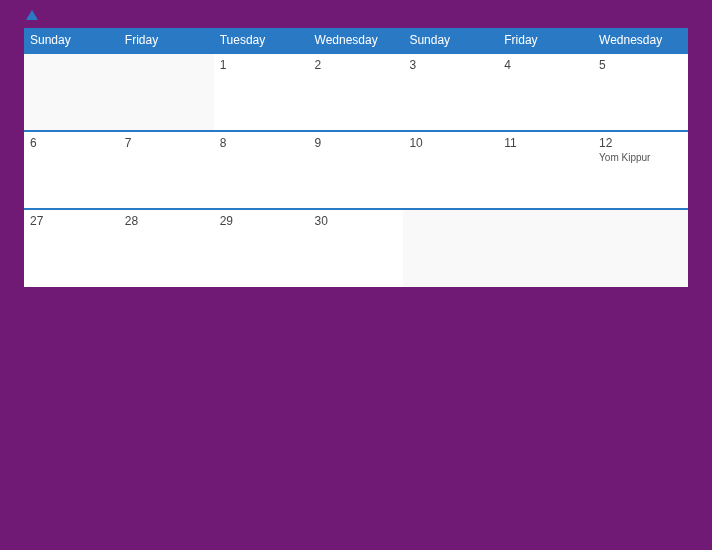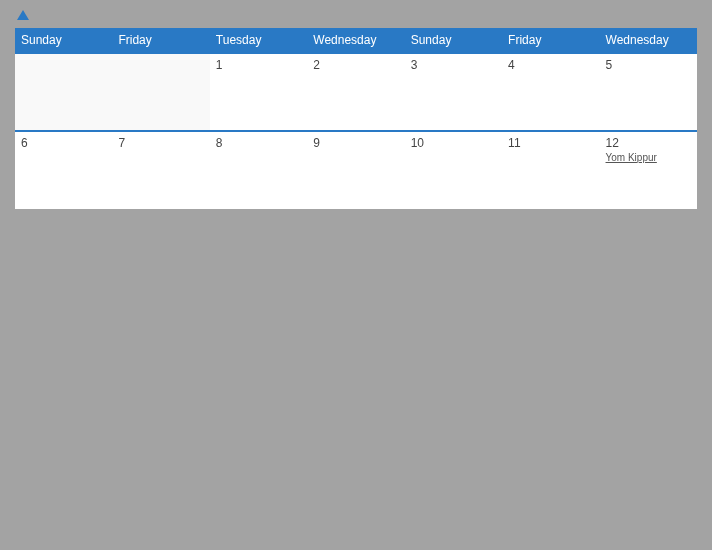--- a/index.html
+++ b/index.html
@@ -6,22 +6,22 @@
     body {
       width: 712px;
       height: 550px;
       background: #fff;
       font-family: Arial, sans-serif;
       overflow: hidden;
     }
     .calendar-container {
       width: 712px;
       height: 550px;
-      background: #a3a3a3;
-      padding: 10px 15px;
+      background: #701a75;
+      padding: 10px 24px;
     }
     .header {
       display: flex;
       align-items: center;
       justify-content: space-between;
       margin-bottom: 8px;
     }
     .logo {
       display: flex;
       flex-direction: column;
@@ -96,21 +96,20 @@
     .day-num {
       font-size: 12px;
       color: #444;
       display: block;
     }
     .event-text {
       font-size: 10px;
       color: #555;
       display: block;
       margin-top: 2px;
-      text-decoration: underline;
     }
     .empty-cell {
       background: #f9f9f9;
     }
   </style>
 </head>
 <body>
 
 <div class="calendar-container">
   <div class="header">
@@ -174,15 +173,32 @@
             <span class="day-num">10</span>
           </td>
           <td>
             <span class="day-num">11</span>
           </td>
           <td>
             <span class="day-num">12</span>
             <span class="event-text">Yom Kippur</span>
           </td>
         </tr>
+        <tr>
+          <td>
+            <span class="day-num">27</span>
+          </td>
+          <td>
+            <span class="day-num">28</span>
+          </td>
+          <td>
+            <span class="day-num">29</span>
+          </td>
+          <td>
+            <span class="day-num">30</span>
+          </td>
+          <td class="empty-cell"></td>
+          <td class="empty-cell"></td>
+          <td class="empty-cell"></td>
+        </tr>
       </tbody>
   </table>
 </div>
 
 </body></html>

